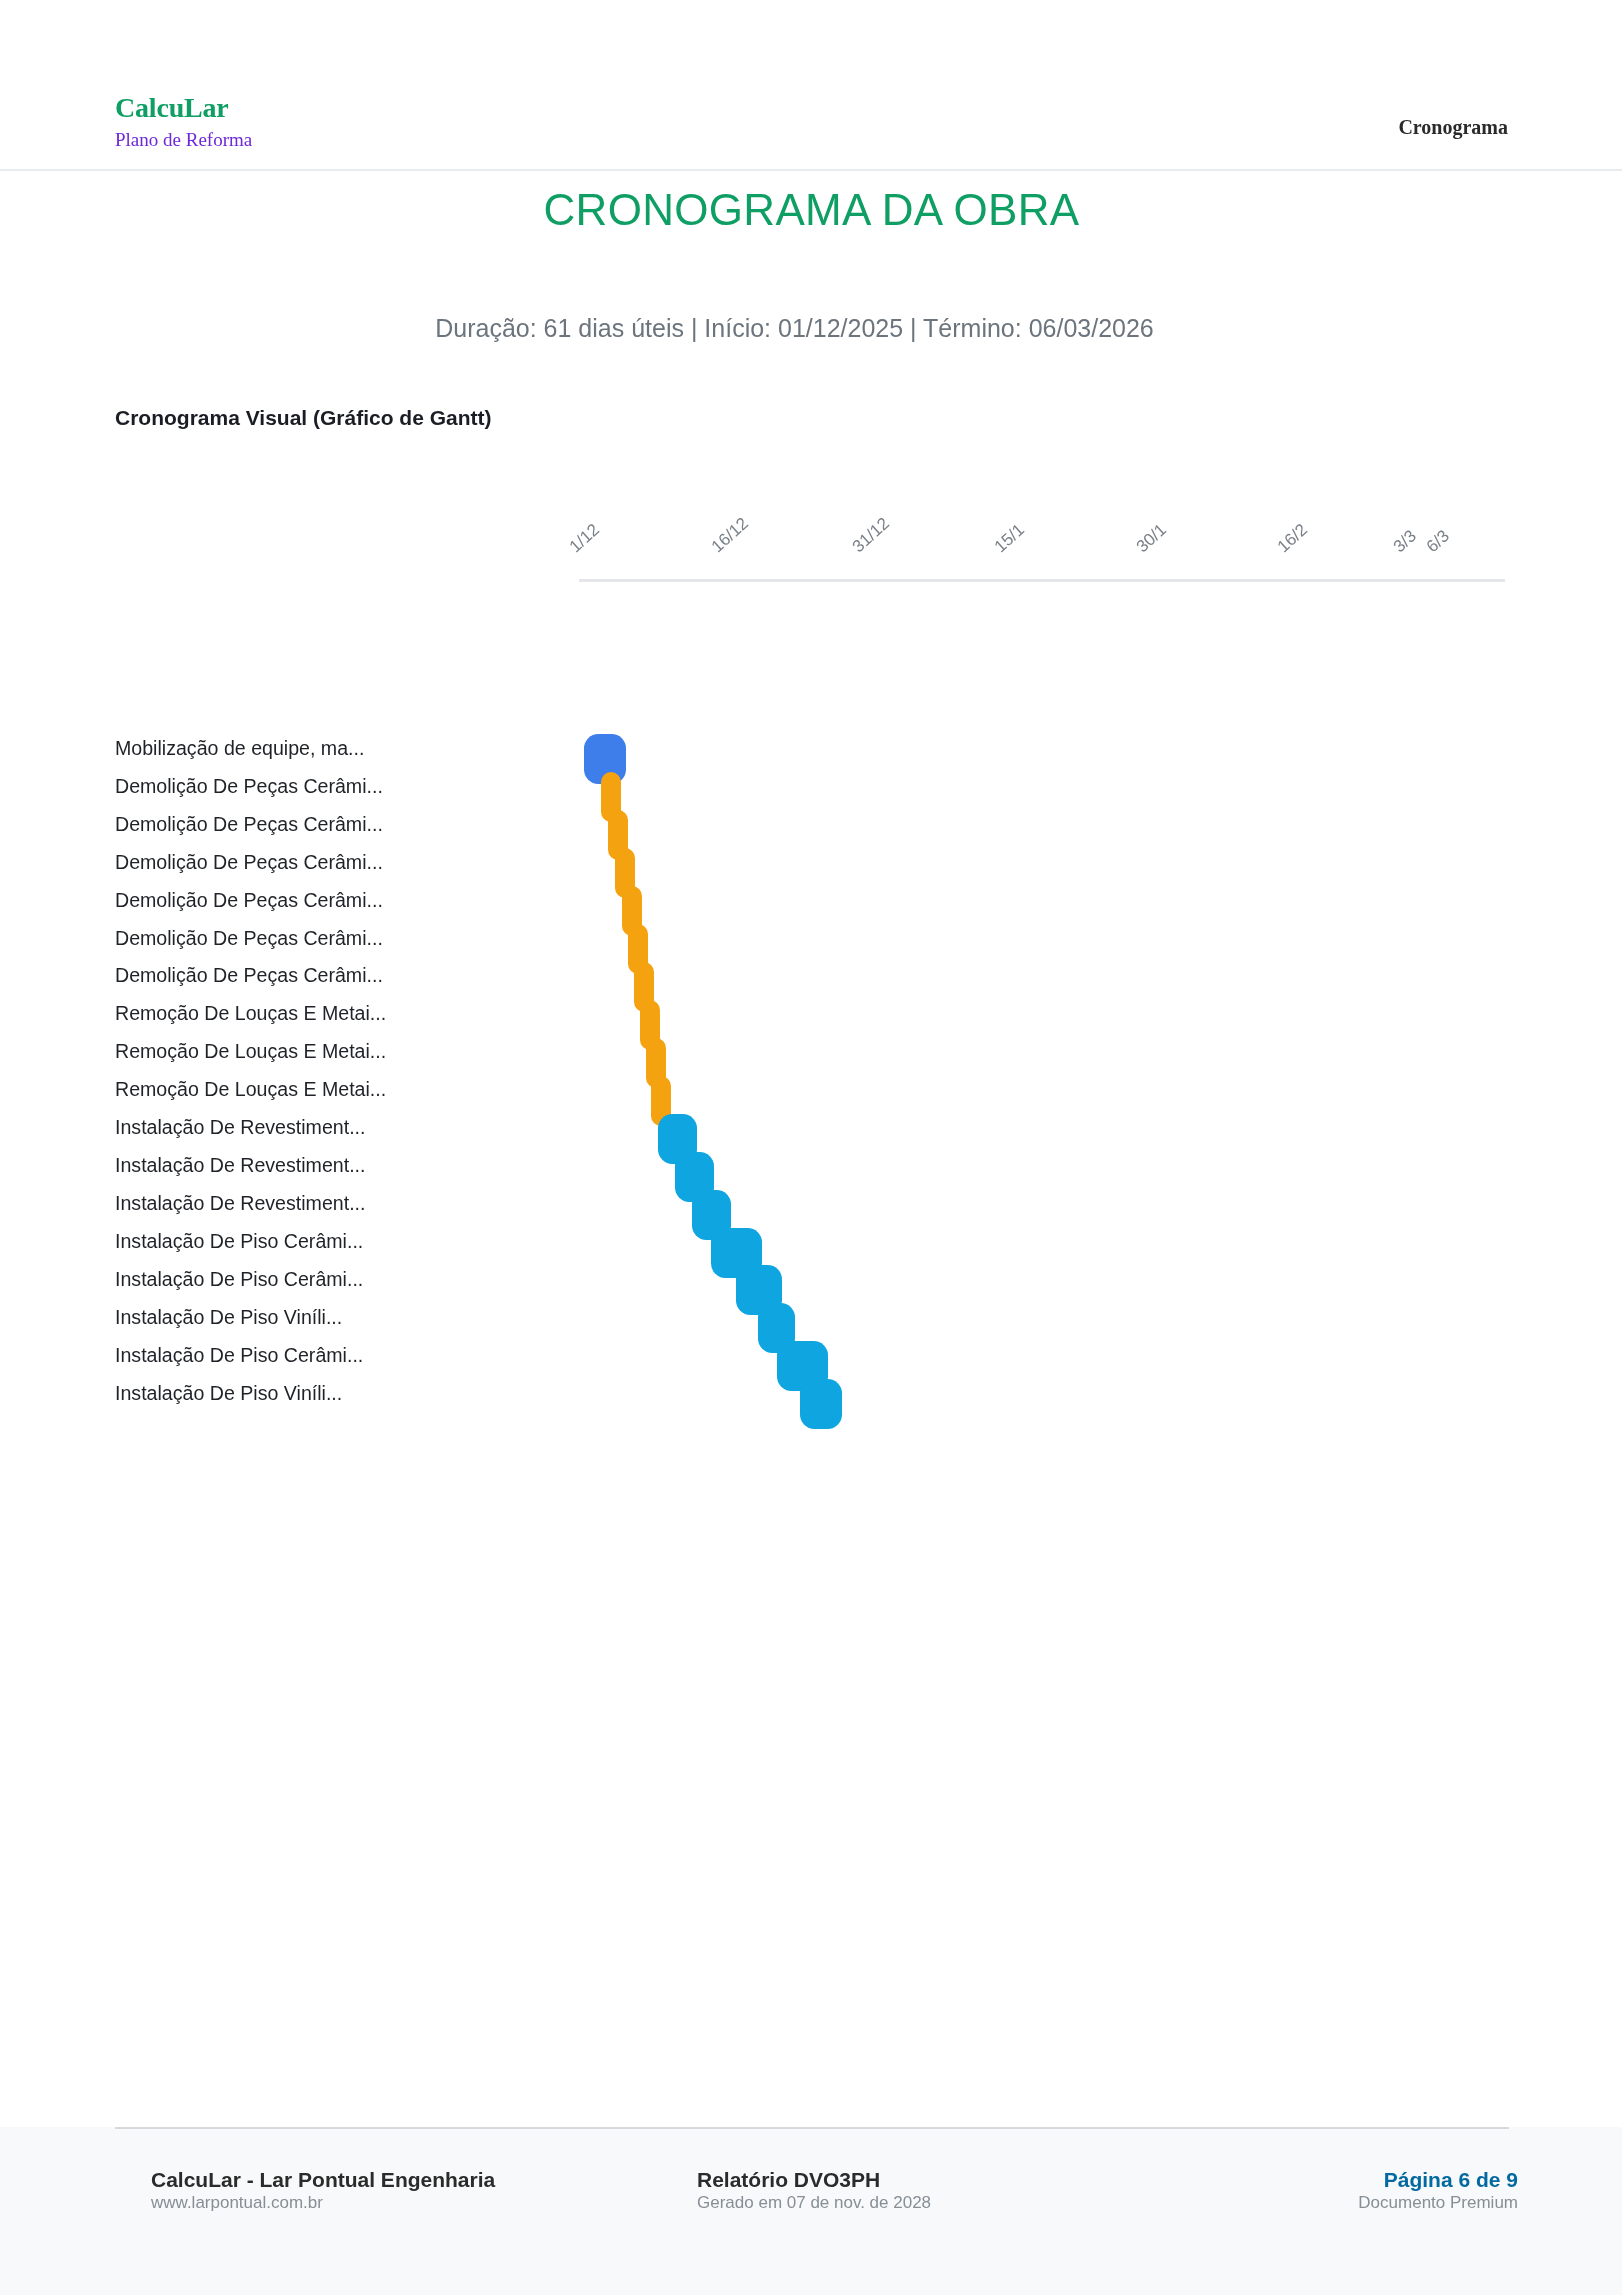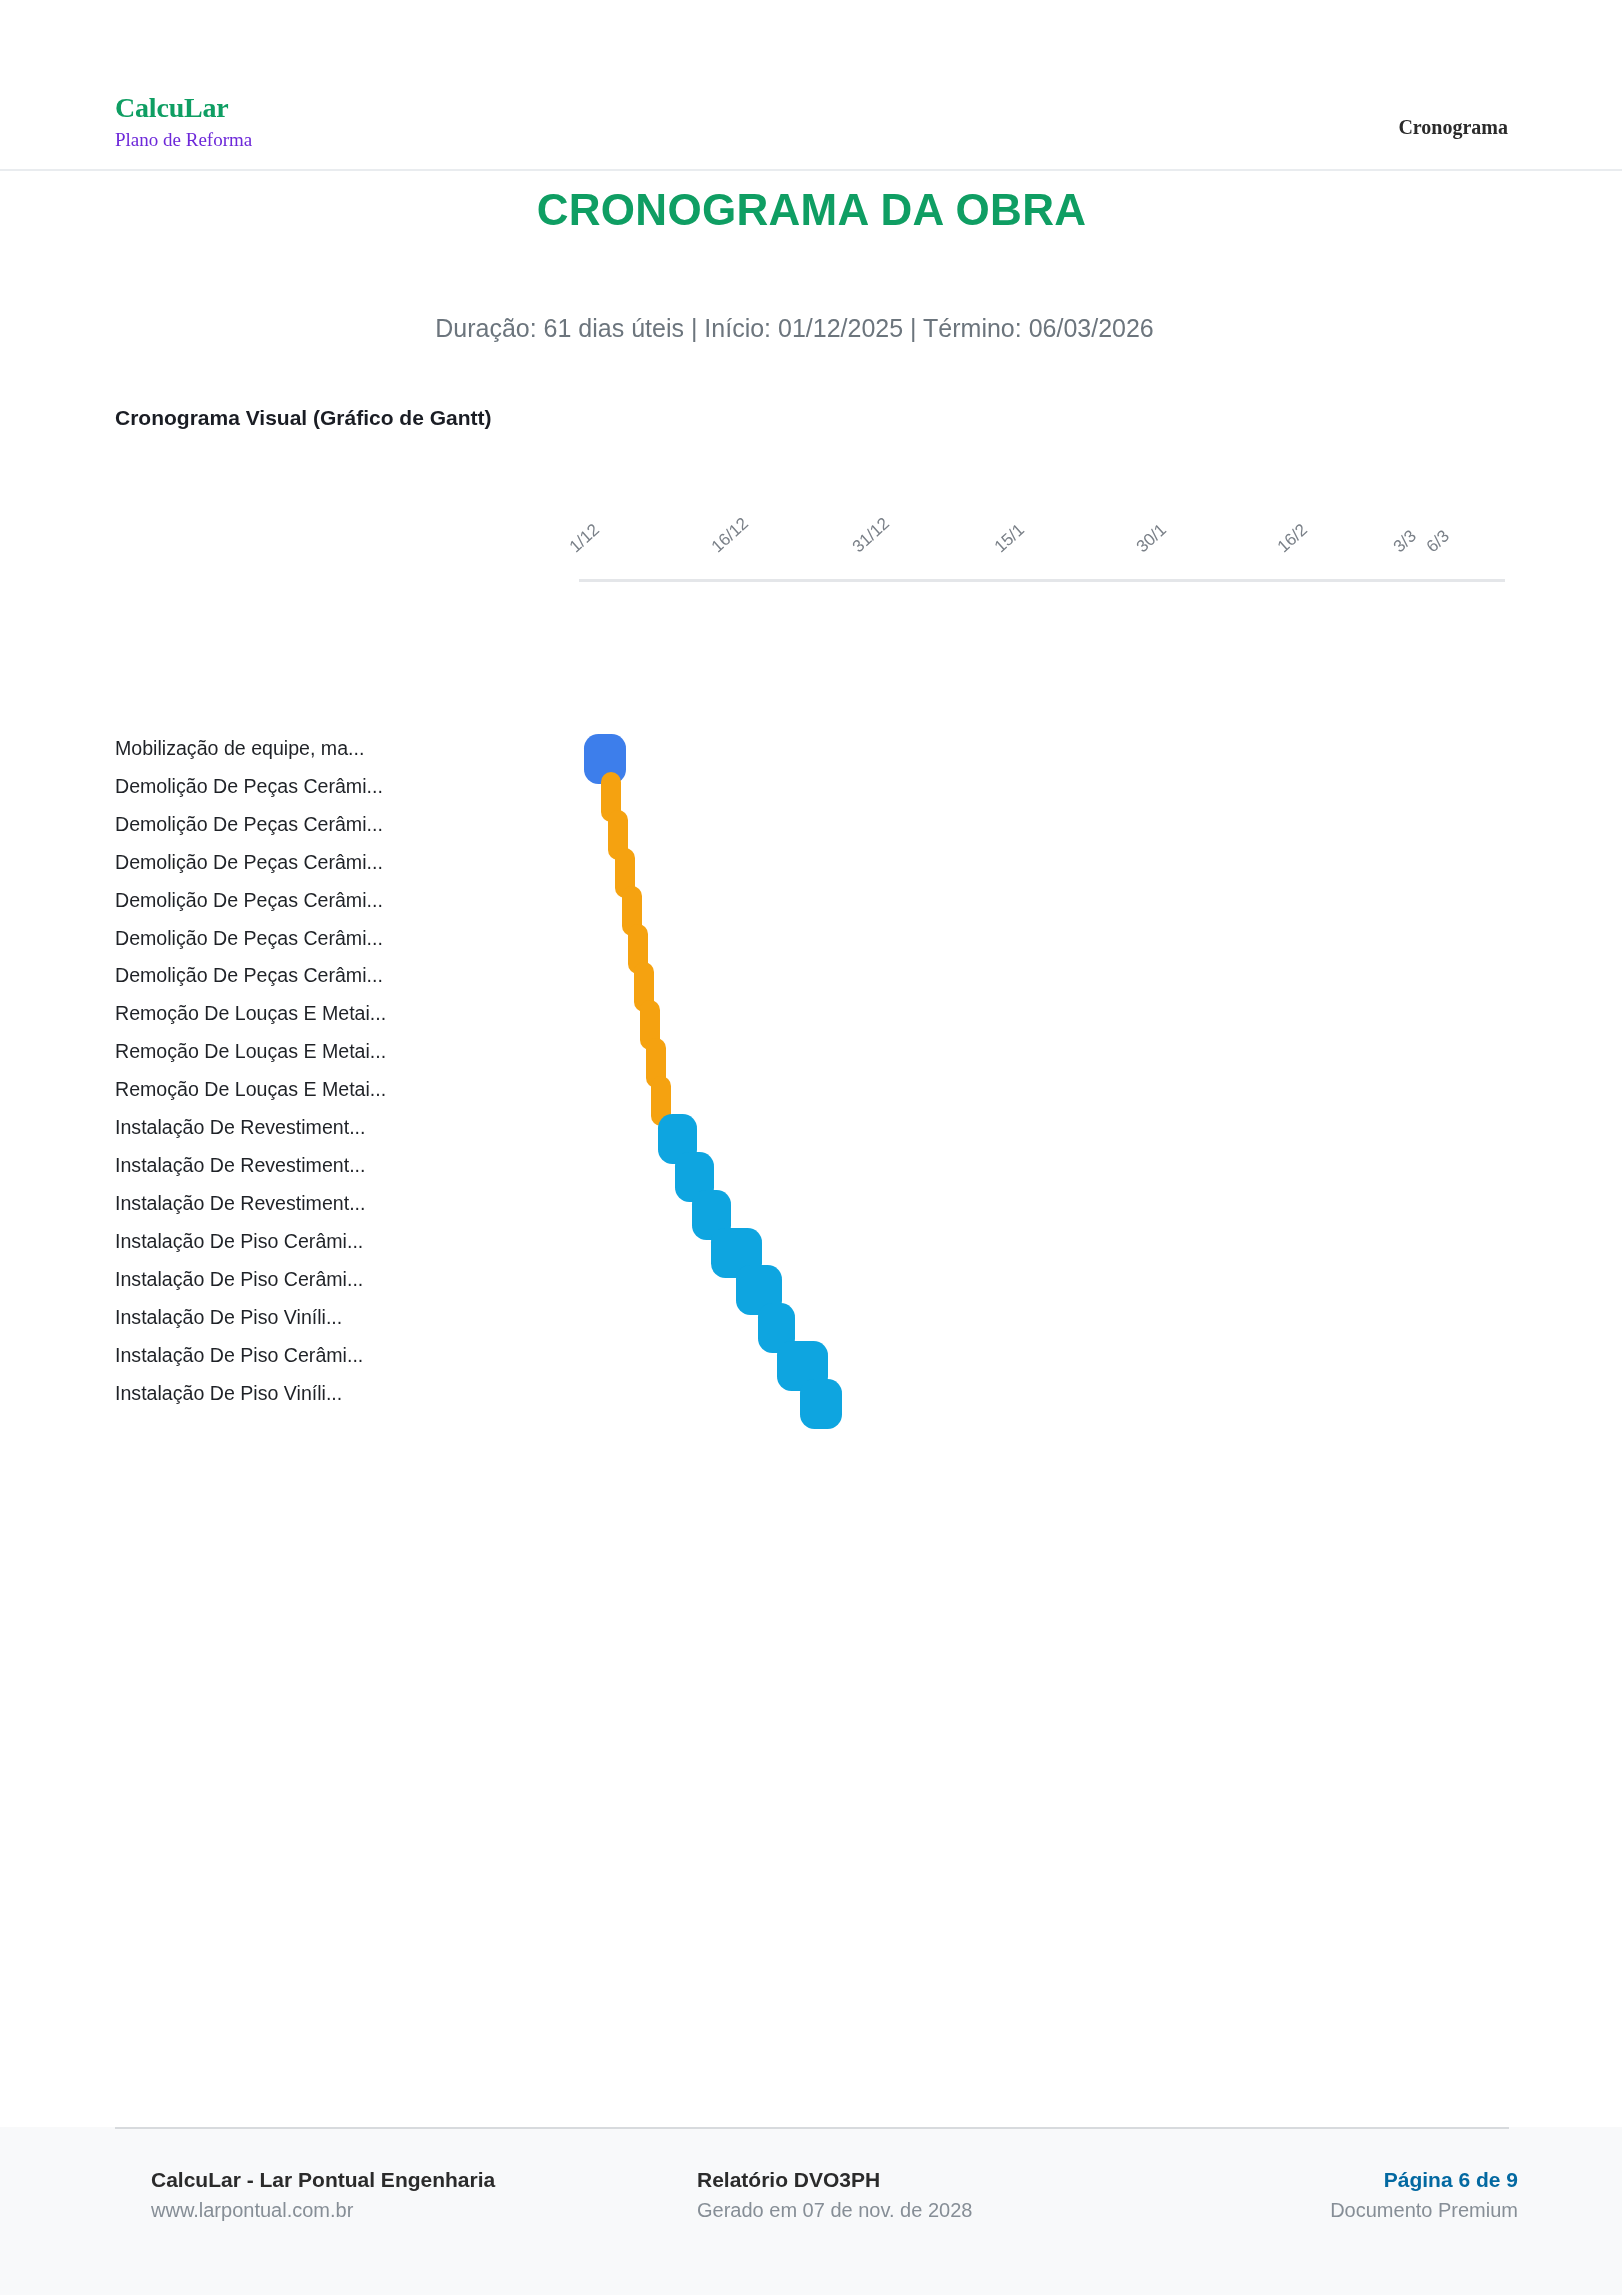--- a/index.html
+++ b/index.html
@@ -54,21 +54,21 @@
     color: #2b2b2b;
   }
 
   
   .doc-title {
     position: absolute;
     left: 0; top: 185px;
     width: 1623px;
     text-align: center;
     font-size: 44px;
-    font-weight: 700;
+    font-weight: 400;
     letter-spacing: 0.3px;
     color: #0f9e63;
   }
   .doc-subtitle {
     position: absolute;
     left: 0; top: 314px;
     width: 1589px;
     text-align: center;
     font-size: 25px;
     font-weight: 400;
@@ -147,24 +147,24 @@
   .footer-left  { left: 151px;  text-align: left; }
   .footer-mid   { left: 697px; text-align: left; }
   .footer-right { right: 115px; text-align: right; }
   .f-strong {
     font-size: 21px;
     font-weight: 700;
     color: #2b2b2b;
     line-height: 1.15;
   }
   .f-weak {
-    font-size: 20px;
+    font-size: 17px;
     font-weight: 400;
     color: #868e96;
-    margin-top: 7px;
+    margin-top: 1px;
     line-height: 1.15;
   }
   .f-green { color: #0369a1; }
 </style>
 </head>
 <body>
 
 <div class="page-header">
   <div class="brand-block">
     <div class="brand-name">CalcuLar</div>

